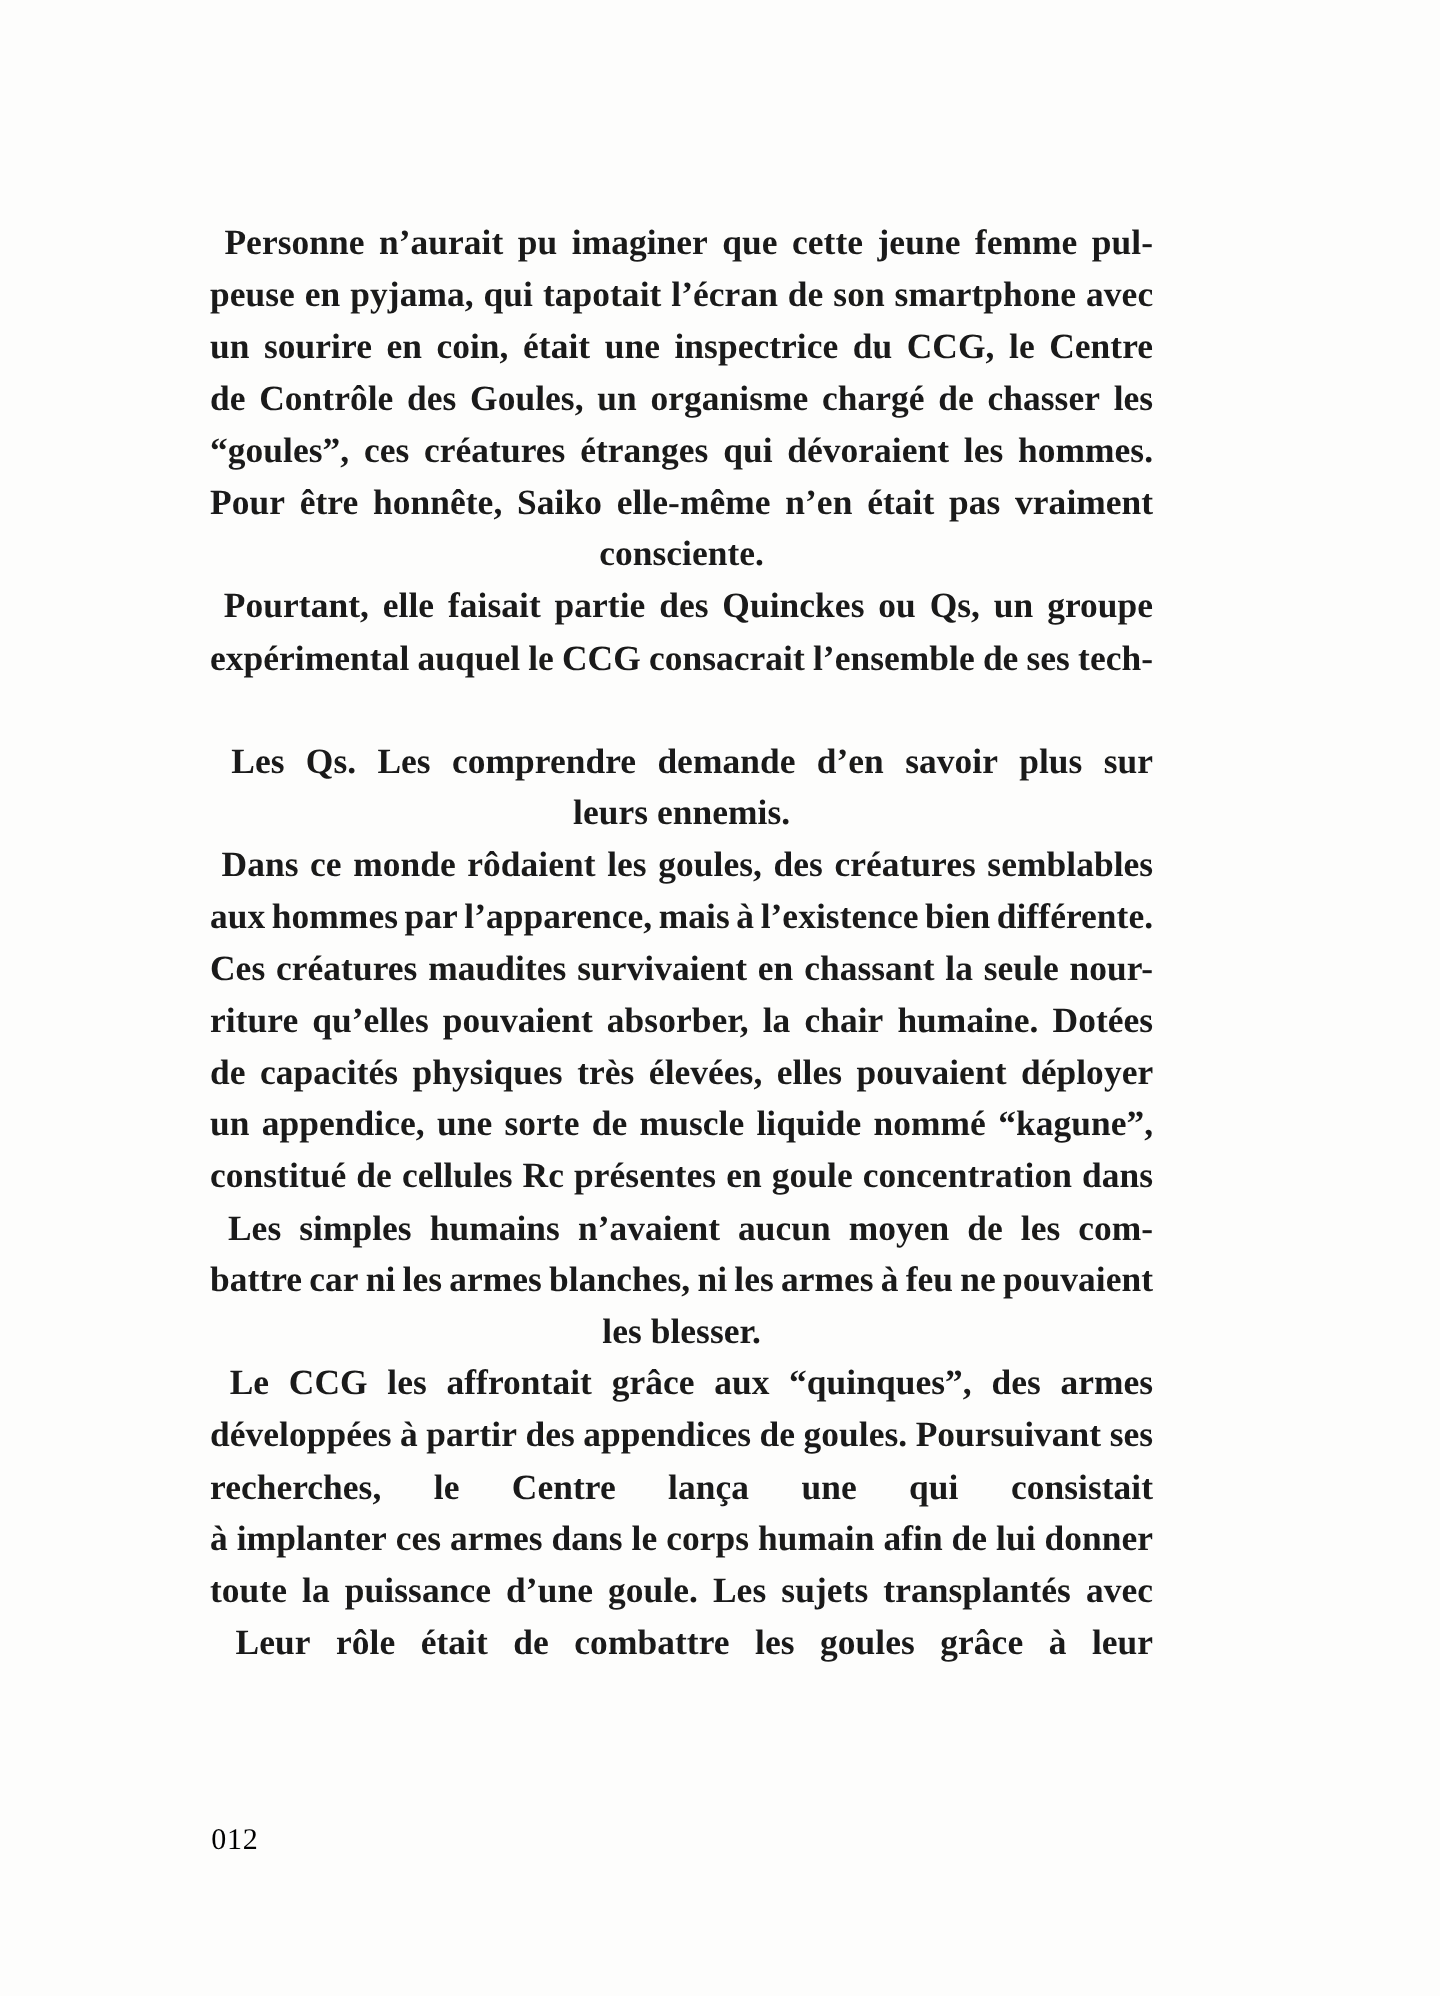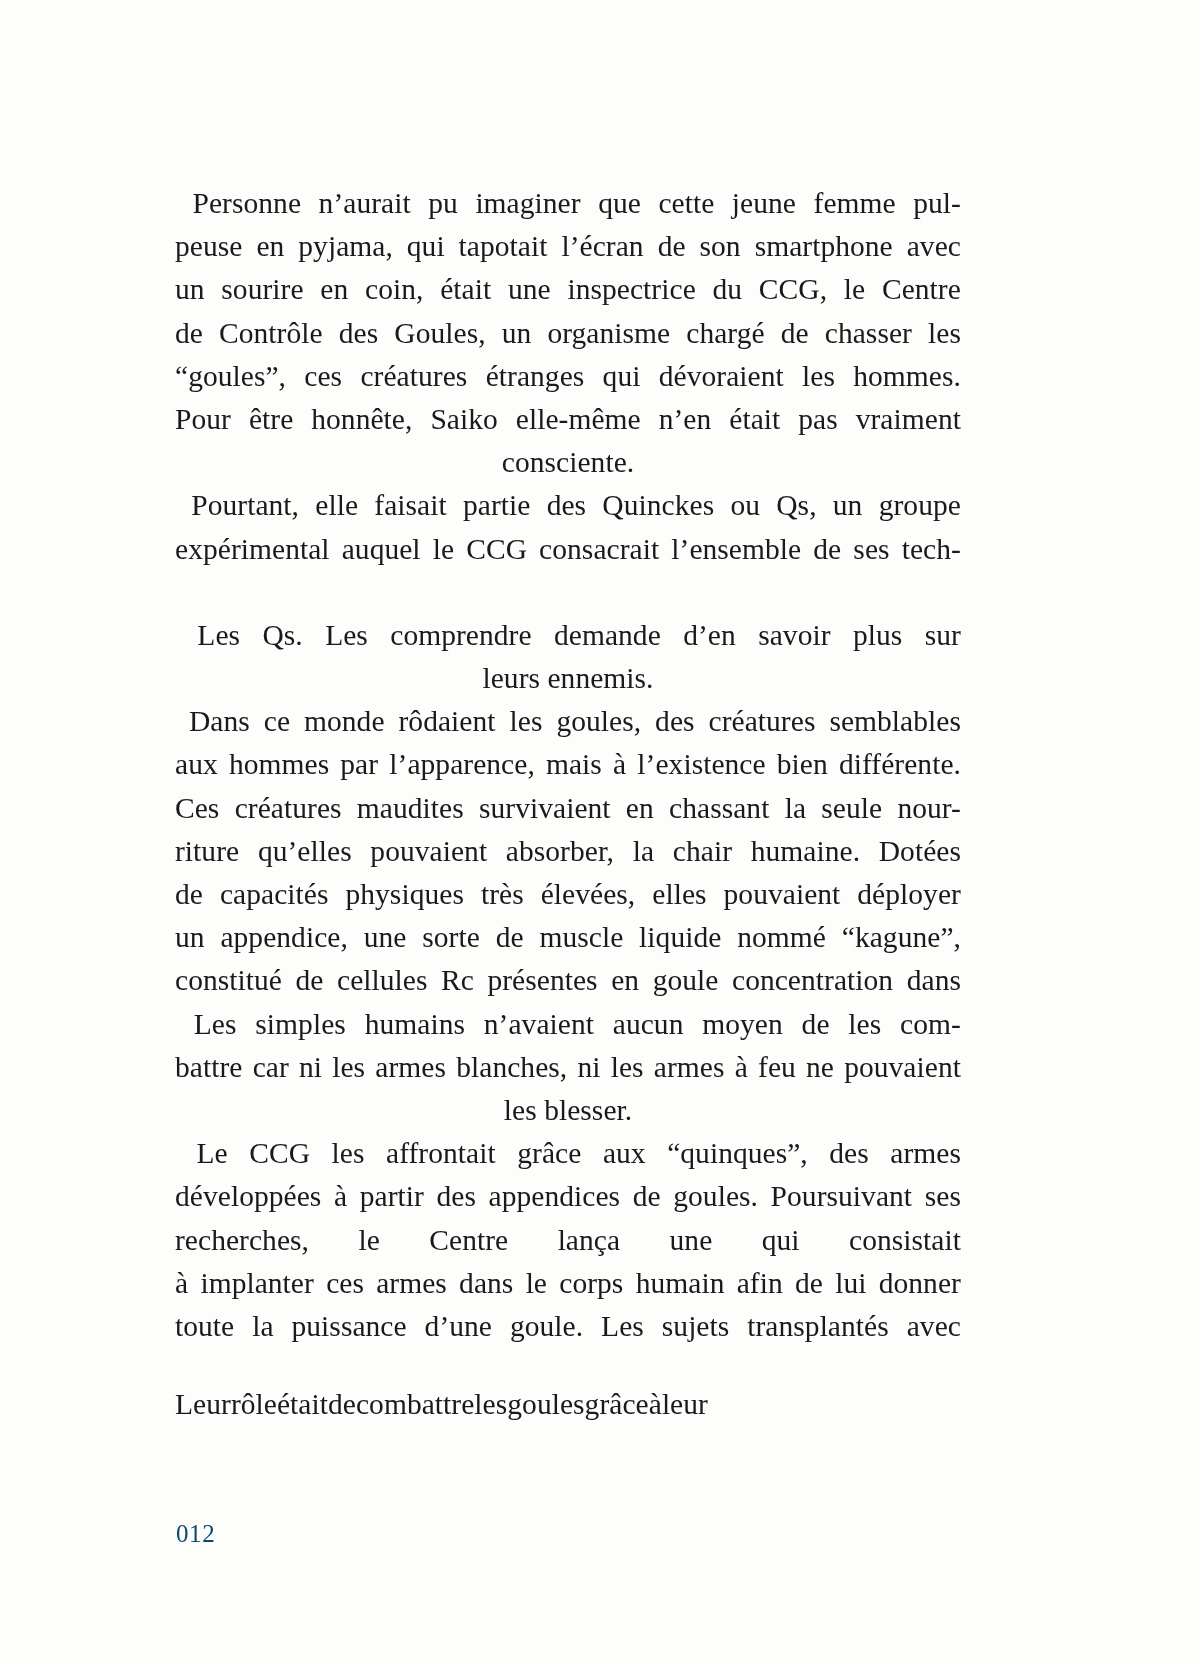--- a/index.html
+++ b/index.html
@@ -40,48 +40,48 @@
 
   .line {
     display: flex;
     justify-content: space-between;
     width: 786px;
     height: 43.2px;
     font-size: 29.5px;
     line-height: 43.2px;
     letter-spacing: 0.05px;
     white-space: pre;
+    font-weight: bold;
   }
   
   .line.ragged {
     display: block;
     text-align: center;
   }
   
   .line.wide {
     display: flex;
-    justify-content: flex-start;
-    margin-top: 35px;
+    justify-content: space-between;
   }
   .line .w {
     display: inline-block;
   }
 
   .para-gap {
     height: 43.2px;
   }
 
   .folio {
     position: absolute;
     left: 176px;
     top: 1517px;
     font-size: 25px;
     line-height: 34px;
     letter-spacing: 0.6px;
-    color: #0c4a6e;
+    color: #000000;
   }
 </style>
 </head>
 <body style="background: rgb(253, 253, 252); color: rgb(26, 26, 26);">
 
 <div class="page" style="background: rgb(253, 253, 252);">
 
   <div class="text-block">
       <div class="para">
         <div class="line"><span class="lead"></span><span class="w">Personne</span><span class="w">n’aurait</span><span class="w">pu</span><span class="w">imaginer</span><span class="w">que</span><span class="w">cette</span><span class="w">jeune</span><span class="w">femme</span><span class="w">pul-</span></div>

